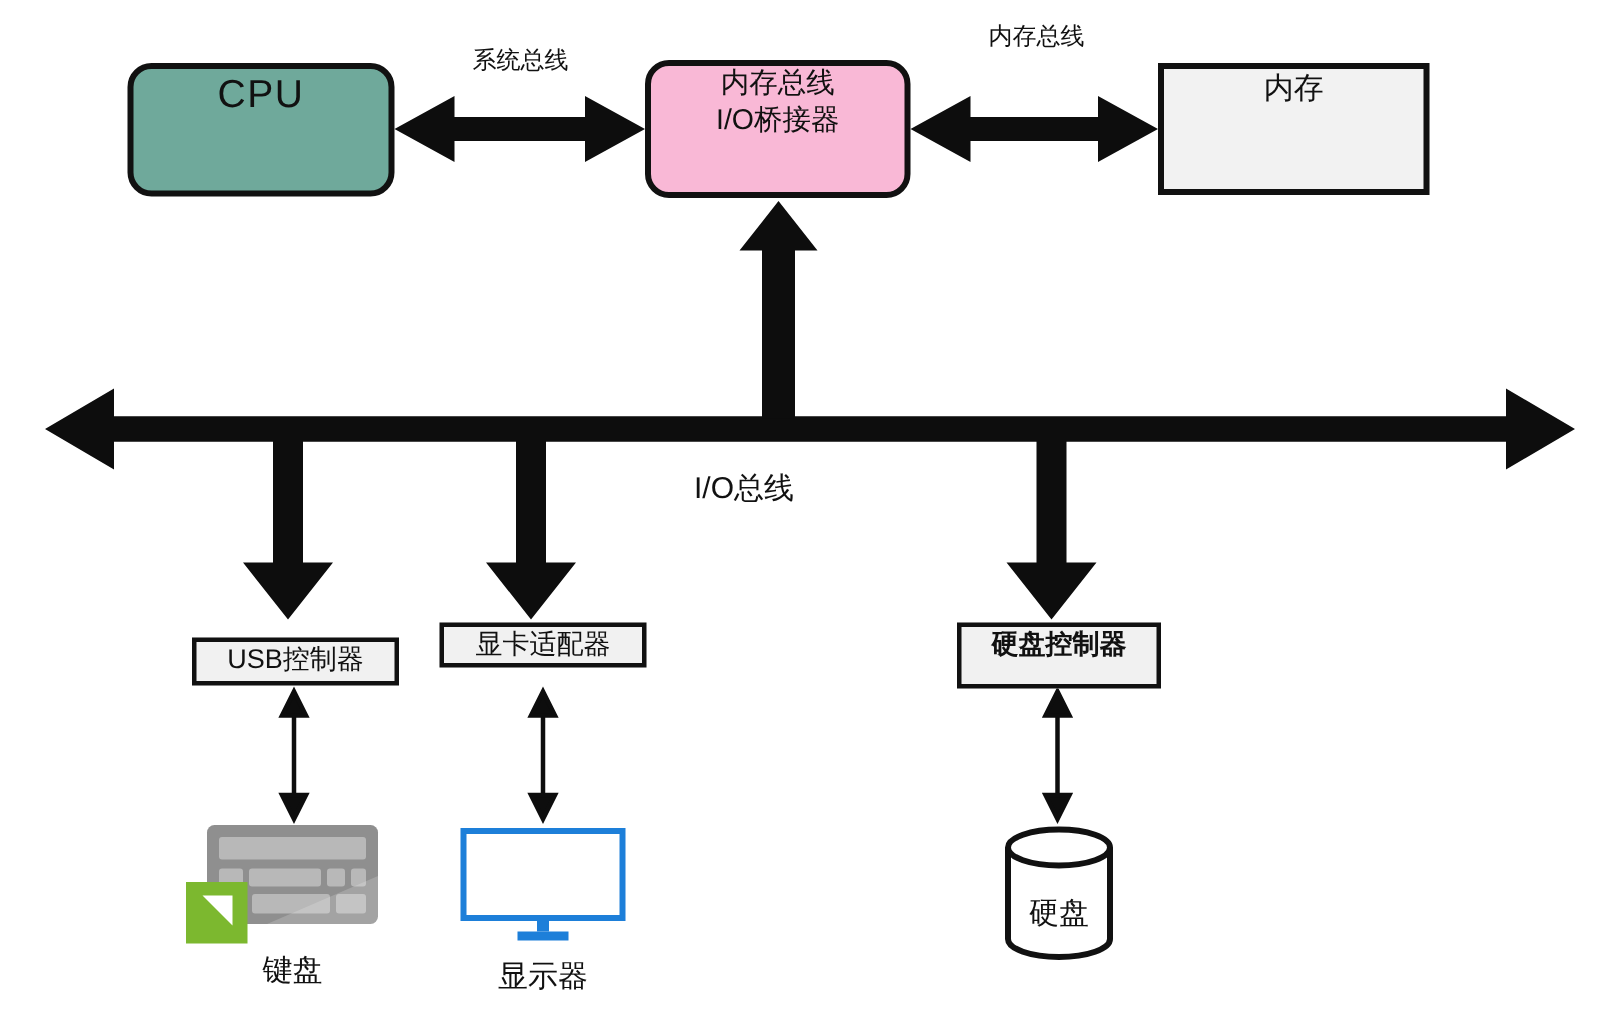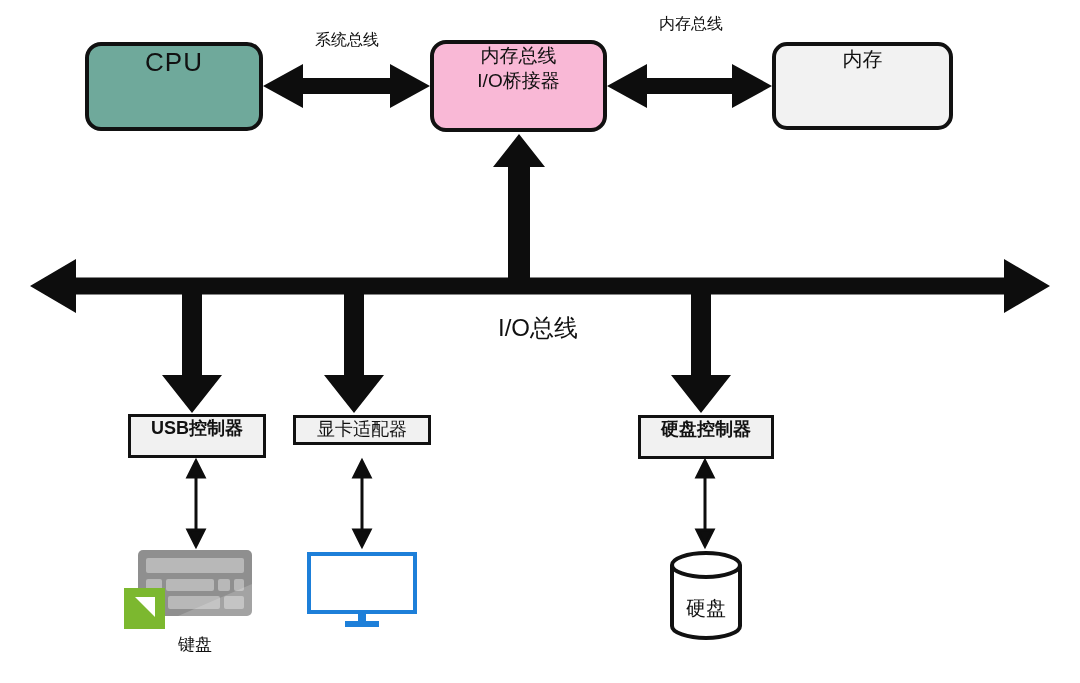--- a/index.html
+++ b/index.html
@@ -23,34 +23,34 @@
     justify-content: center;
     text-align: center;
     background: #f1f1f1;
     border: 3px solid #111;
     font-size: 18px;
     line-height: 1.3;
   }
   .node.rounded { border-radius: 16px; border-width: 4px; }
   .node.cpu       { left: 85px;  top: 42px;  width: 178px; height: 89px; background: #6FA99B; font-size: 26px; letter-spacing: 1px; }
   .node.northbridge { left: 430px; top: 40px; width: 177px; height: 92px; background: #F9B8D6; font-size: 19px; }
-  .node.memory    { left: 772px; top: 42px;  width: 181px; height: 88px; background: #F2F2F2; border-width: 4px; font-size: 20px; border-radius: 15px; }
-  .node.usb       { left: 128px; top: 414px; width: 138px; height: 44px; font-weight: bold; }
+  .node.memory    { left: 772px; top: 42px;  width: 181px; height: 88px; background: #F2F2F2; border-width: 4px; font-size: 20px; }
+  .node.usb       { left: 128px; top: 425px; width: 138px; height: 32px; }
   .node.gfx       { left: 293px; top: 415px; width: 138px; height: 30px; }
   .node.hdd       { left: 638px; top: 415px; width: 136px; height: 44px; font-weight: bold; }
   .bus-label, .dev-label {
     position: absolute;
     text-align: center;
     font-size: 16px;
     color: #111;
   }
   .label-sysbus { left: 267px; top: 30px;  width: 160px; }
   .label-membus { left: 611px; top: 14px;  width: 160px; }
-  .label-iobus  { left: 458px; top: 312px; width: 160px; font-size: 24px; text-align: center; }
-  .label-kbd    { left: 135px; top: 633px; width: 120px; font-size: 17px; }
+  .label-iobus  { left: 416px; top: 312px; width: 160px; font-size: 20px; text-align: center; }
+  .label-kbd    { left: 135px; top: 633px; width: 120px; font-size: 20px; }
   .label-mon    { left: 302px; top: 637px; width: 120px; font-size: 20px; }
   .icon { position: absolute; }
   .icon-keyboard { left: 124px; top: 546px; }
   .icon-monitor  { left: 306px; top: 551px; }
   .icon-disk     { left: 668px; top: 548px; }
 </style>
 </head>
 <body>
 
 <div class="stage">
@@ -141,14 +141,15 @@
     <rect x="39" y="70" width="34" height="6" fill="#1D7FD9"></rect>
   </svg>
 
   <svg class="icon icon-disk" width="76" height="94" viewBox="0 0 76 94">
     <path d="M 4 17 L 4 78 A 34 12 0 0 0 72 78 L 72 17" fill="#ffffff" stroke="#111" stroke-width="4"></path>
     <ellipse cx="38" cy="17" rx="34" ry="12" fill="#ffffff" stroke="#111" stroke-width="4"></ellipse>
     <text x="38" y="67" text-anchor="middle" font-size="20" fill="#111" font-family="Liberation Sans, DejaVu Sans, sans-serif">硬盘</text>
   </svg>
 
   <div class="dev-label label-kbd">键盘</div>
+  <div class="dev-label label-mon">显示器</div>
 
 </div>
 
 </body></html>

